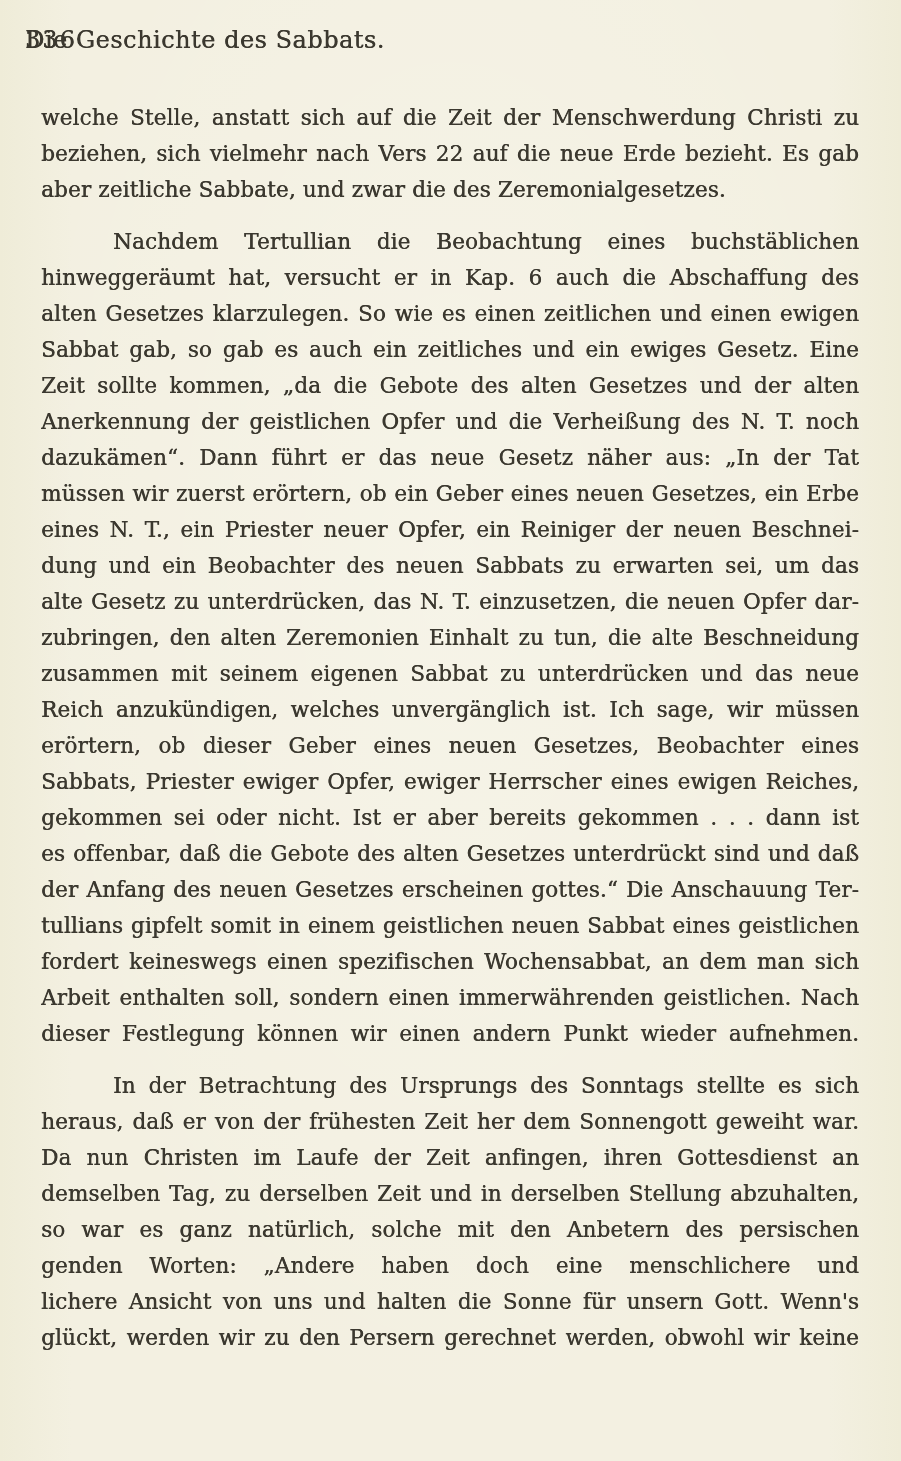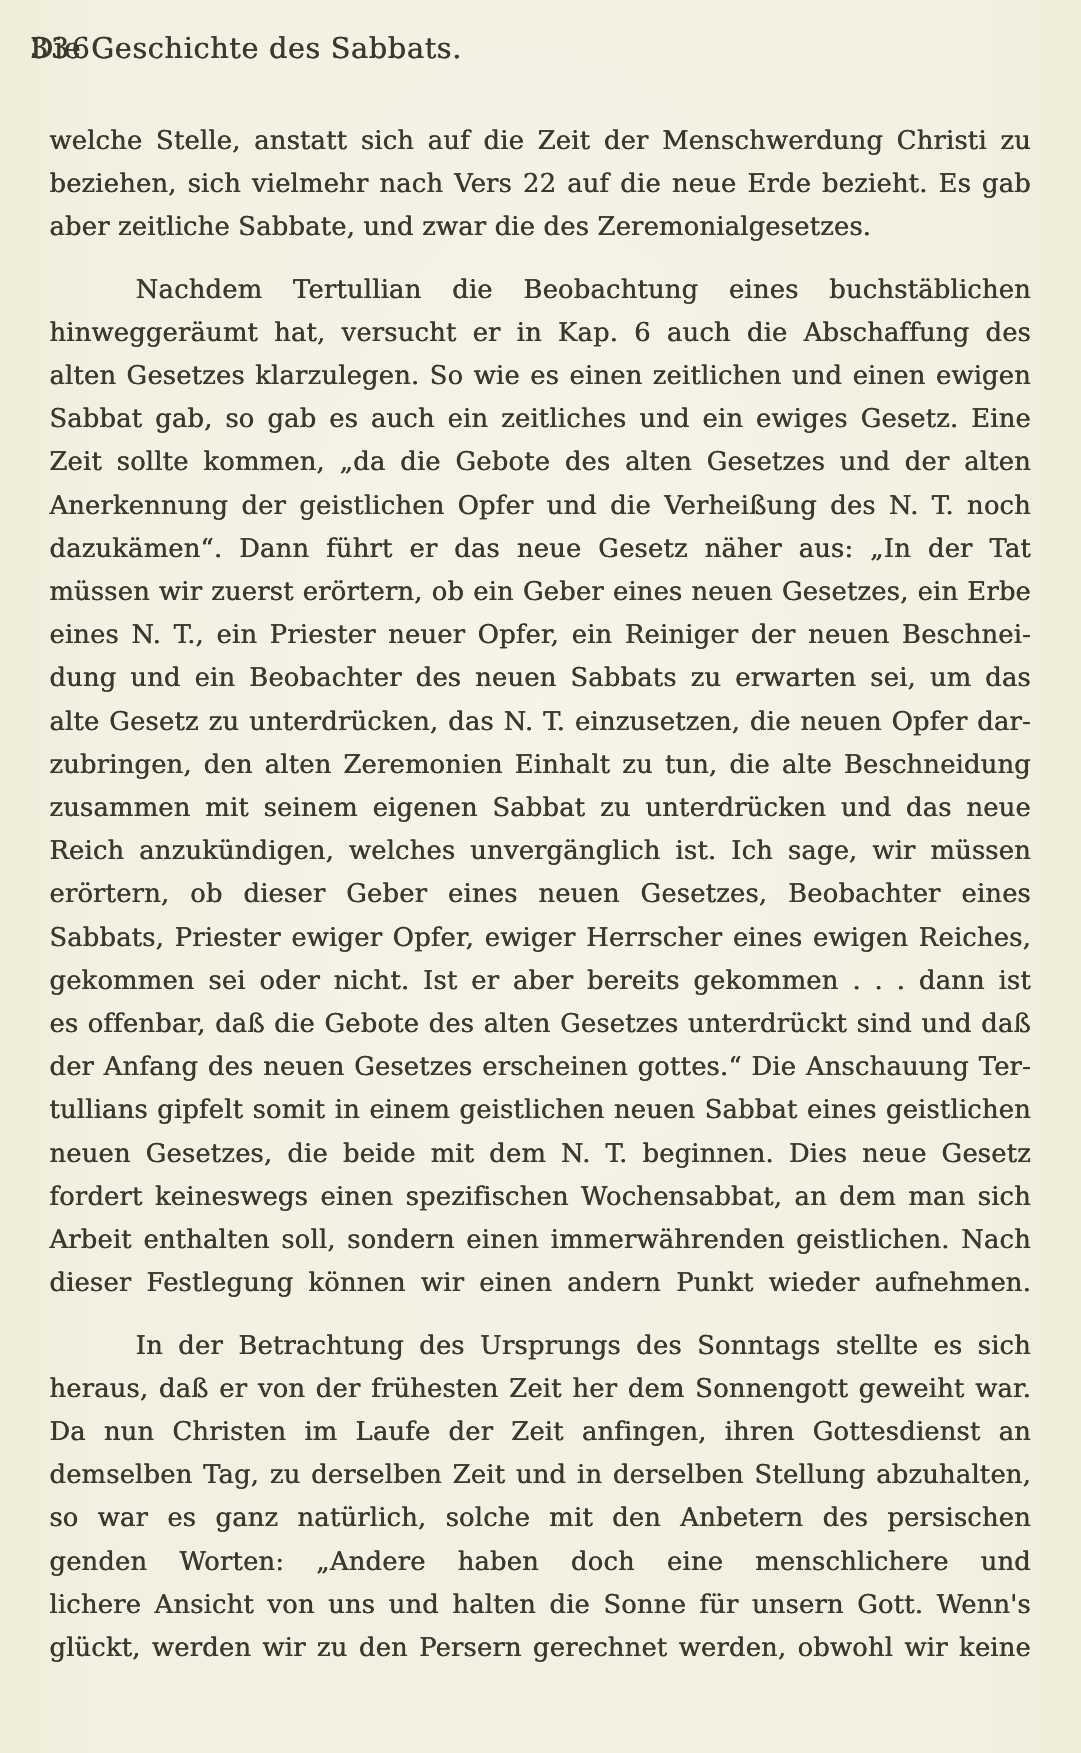--- a/index.html
+++ b/index.html
@@ -97,21 +97,20 @@
         <div class="line">alte Gesetz zu unterdrücken, das N. T. einzusetzen, die neuen Opfer dar-</div>
         <div class="line">zubringen, den alten Zeremonien Einhalt zu tun, die alte Beschneidung</div>
         <div class="line">zusammen mit seinem eigenen Sabbat zu unterdrücken und das neue</div>
         <div class="line">Reich anzukündigen, welches unvergänglich ist.  Ich sage, wir müssen</div>
         <div class="line">erörtern, ob dieser Geber eines neuen Gesetzes, Beobachter eines geistlichen</div>
         <div class="line">Sabbats, Priester ewiger Opfer, ewiger Herrscher eines ewigen Reiches,</div>
         <div class="line">gekommen sei oder nicht.  Ist er aber bereits gekommen . . . dann ist</div>
         <div class="line">es offenbar, daß die Gebote des alten Gesetzes unterdrückt sind und daß</div>
         <div class="line">der Anfang des neuen Gesetzes erscheinen gottes.“  Die Anschauung Ter-</div>
         <div class="line">tullians gipfelt somit in einem geistlichen neuen Sabbat eines geistlichen</div>
-        <div class="line">neuen Gesetzes, die beide mit dem N. T. beginnen.  Dies neue Gesetz</div>
         <div class="line">fordert keineswegs einen spezifischen Wochensabbat, an dem man sich der</div>
         <div class="line">Arbeit enthalten soll, sondern einen immerwährenden geistlichen.  Nach</div>
         <div class="line">dieser Festlegung können wir einen andern Punkt wieder aufnehmen.</div>
       </div>
       <div class="paragraph">
         <div class="line indent">In der Betrachtung des Ursprungs des Sonntags stellte es sich</div>
         <div class="line">heraus, daß er von der frühesten Zeit her dem Sonnengott geweiht war.</div>
         <div class="line">Da nun Christen im Laufe der Zeit anfingen, ihren Gottesdienst an</div>
         <div class="line">demselben Tag, zu derselben Zeit und in derselben Stellung abzuhalten,</div>
         <div class="line">so war es ganz natürlich, solche mit den Anbetern des persischen Sonnen-</div>

